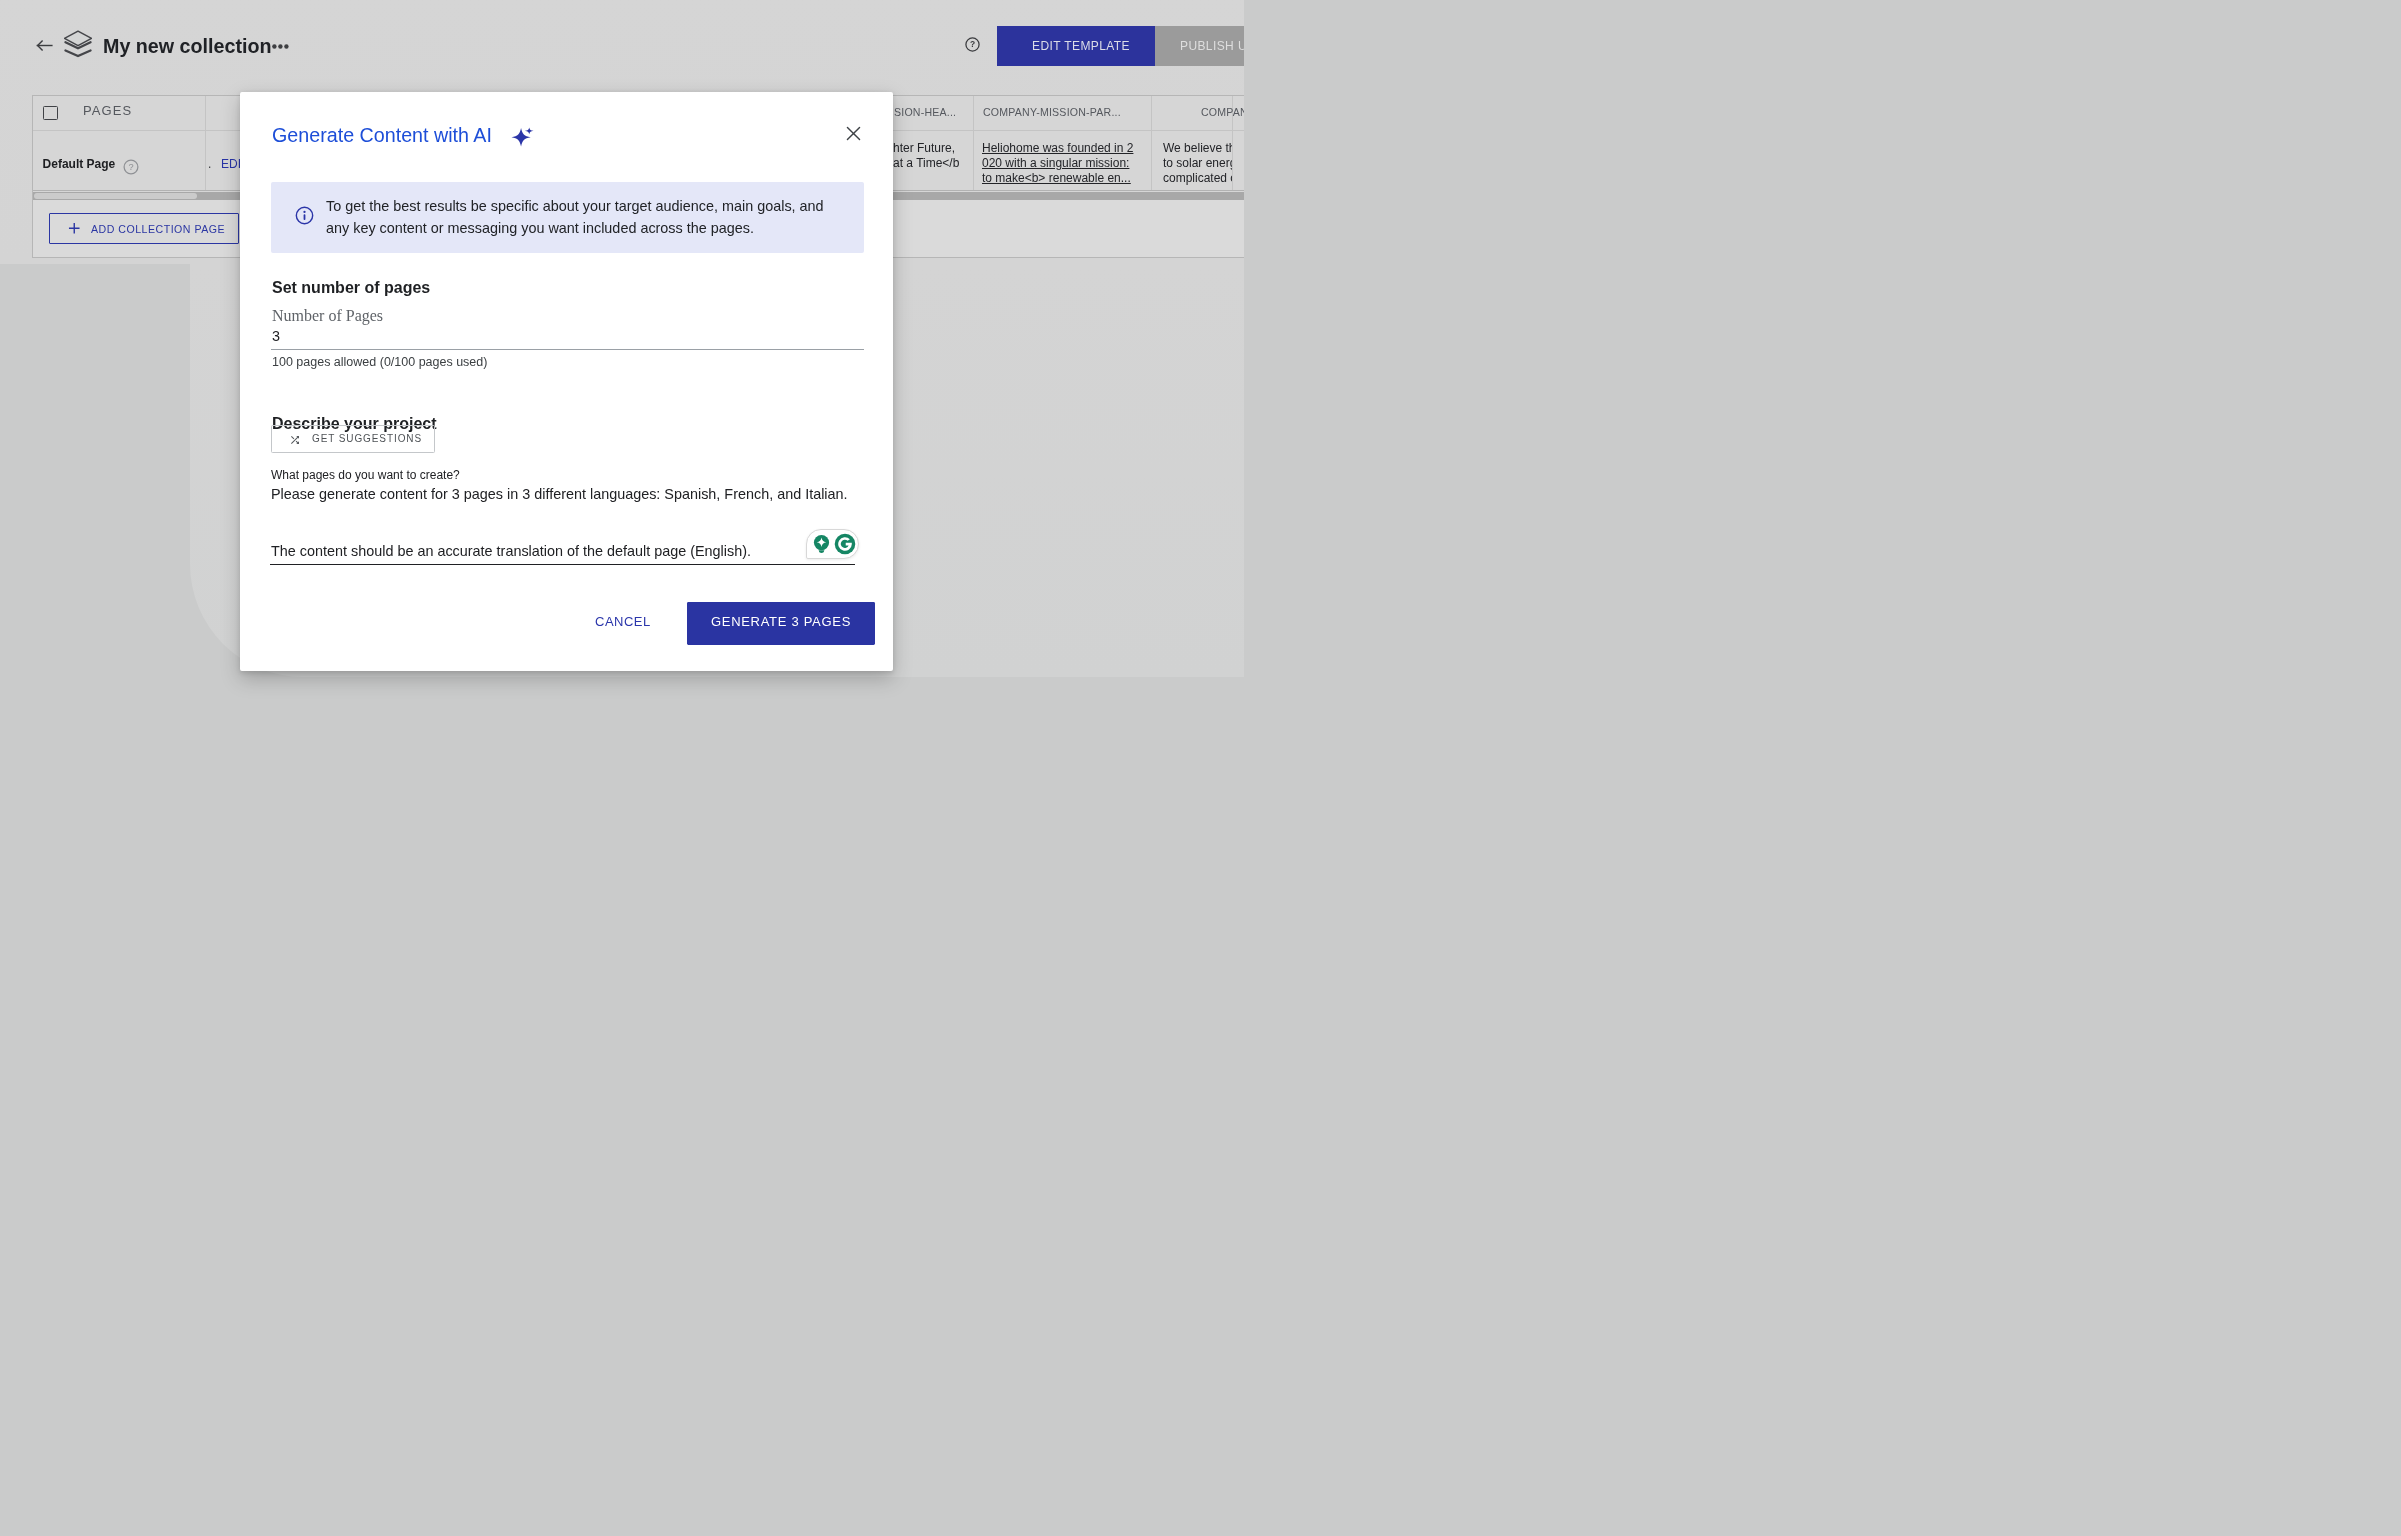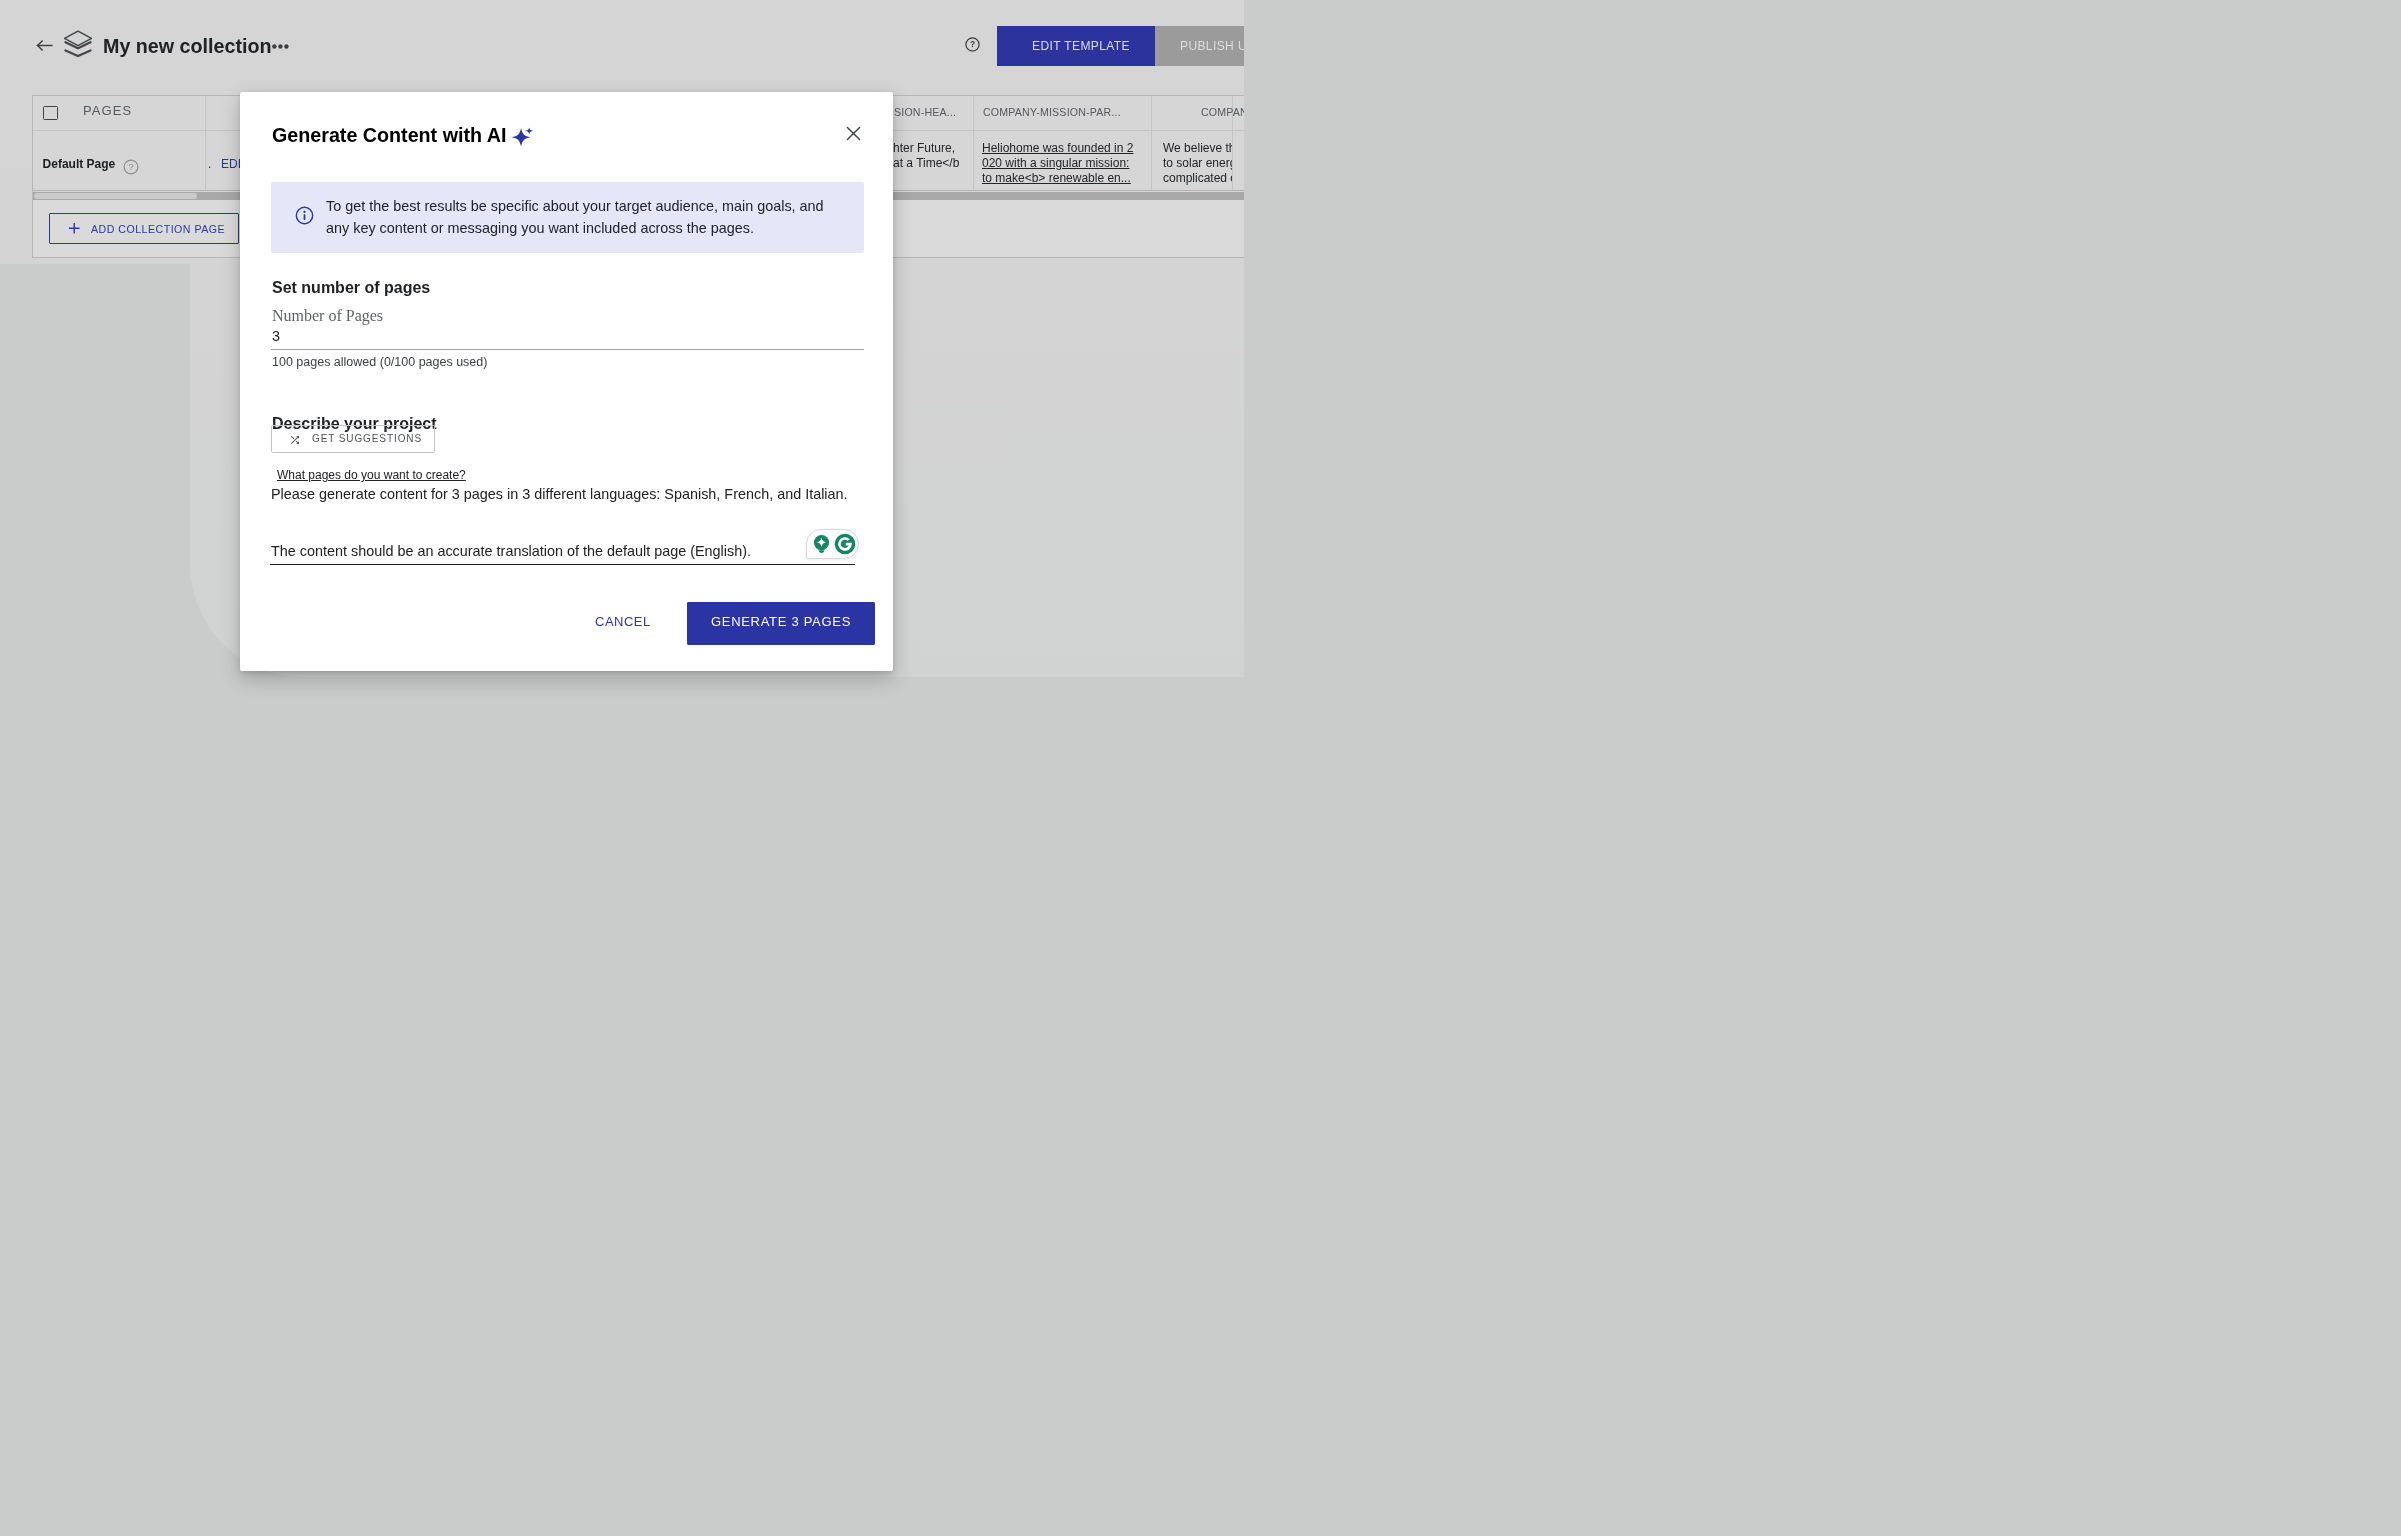--- a/index.html
+++ b/index.html
@@ -90,21 +90,21 @@
   <div class="abs" style="left:16.3px; top:117px; width:190px; height:31px; border:1px solid #2b36a3; border-radius:1px;"></div>
   <svg class="abs" style="left:35px; top:126px;" width="12.5" height="12.5" viewBox="0 0 26 26">
   <path d="M13 2 V24 M2 13 H24" stroke="#2b36a3" stroke-width="2.9"></path>
 </svg>
   <div class="abs lh1" style="left:58px; top:128px; font-size:10.6px; letter-spacing:0.5px; color:#2b36a3;">ADD COLLECTION PAGE</div>
 </div>
 
 <div class="abs" style="left:240px; top:92px; width:653px; height:579px; background:#ffffff; border-radius:1.9px; box-shadow:0 7.7px 20px rgba(0,0,0,0.21), 0 1.9px 5.8px rgba(0,0,0,0.12);">
 </div>
 
-<div class="abs lh1" style="left:272px; top:126px; font-size:19.7px; font-weight:bold; color:#000000;">Generate Content with AI</div>
+<div class="abs lh1" style="left:272px; top:126px; font-size:19.7px; font-weight:normal; color:#1d4ed8;">Generate Content with AI</div>
 
 <svg class="abs" style="left:509px; top:125px;" width="27" height="24" viewBox="0 0 56 50">
   <path d="M25 6 C27.5 18.8 31.5 22.8 45 25.3 C31.5 27.8 27.5 31.8 25 44.6 C22.5 31.8 18.5 27.8 5 25.3 C18.5 22.8 22.5 18.8 25 6 Z" fill="#2b35a8"></path>
   <path d="M42 5 C43.1 9.8 44.9 11.3 51 12.2 C44.9 13.1 43.1 14.6 42 19.4 C40.9 14.6 39.1 13.1 33 12.2 C39.1 11.3 40.9 9.8 42 5 Z" fill="#2b35a8"></path>
 </svg>
 
 <svg class="abs" style="left:846px; top:126px;" width="15" height="15" viewBox="0 0 31 31">
   <path d="M3 3 L28 28 M28 3 L3 28" stroke="#3e4246" stroke-width="3" stroke-linecap="round"></path>
 </svg>
 
@@ -124,21 +124,21 @@
 <div class="abs lh1" style="left:272px; top:356px; font-size:12.5px; color:#3c4043;">100 pages allowed (0/100 pages used)</div>
 
 <div class="abs lh1" style="left:272px; top:396px; font-size:16px; font-weight:bold; color:#1e2023;margin-top:20px;">Describe your project</div>
 
 <div class="abs" style="left:271px; top:425px; width:164px; height:28px; border:0.8px solid #c4c7ca; border-radius:1.4px;"></div>
 <svg class="abs" style="left:289px; top:434px;" width="12" height="12" viewBox="0 0 24 24">
   <path d="M10.59 9.17 L5.41 4 L4 5.41 L9.17 10.58 Z M14.5 4 L16.54 6.04 L4 18.59 L5.41 20 L17.96 7.46 L20 9.5 L20 4 Z M14.83 13.41 L13.41 14.83 L16.55 17.96 L14.5 20 L20 20 L20 14.5 L17.96 16.54 Z" fill="#54585c"></path>
 </svg>
 <div class="abs lh1" style="left:312px; top:434px; font-size:10px; letter-spacing:0.9px; color:#4e5256;">GET SUGGESTIONS</div>
 
-<div class="abs lh1" style="left:277px; top:469px; font-size:12px; color:#202124;text-decoration:underline;">What pages do you want to create?</div>
+<div class="abs lh1" style="left:271px; top:469px; font-size:12px; color:#202124;">What pages do you want to create?</div>
 <div class="abs lh1" style="left:271px; top:487px; font-size:14.4px; color:#202124;">Please generate content for 3 pages in 3 different languages: Spanish, French, and Italian.</div>
 <div class="abs lh1" style="left:271px; top:508px; font-size:14.4px; color:#202124;margin-top:36px;">The content should be an accurate translation of the default page (English).</div>
 
 <div class="abs" style="left:806px; top:529px; width:53px; height:30px; background:#fff; border:1px solid #d8d8d8; border-radius:15px 15px 15px 1.9px; box-shadow:0 1px 2.9px rgba(0,0,0,0.08);"></div>
 <svg class="abs" style="left:812px; top:534px;" width="19" height="21" viewBox="0 0 40 44">
   <circle cx="20" cy="18" r="16" fill="#158664"></circle>
   <path d="M14 34 H26 L24.5 38.5 Q20 41 15.5 38.5 Z" fill="#158664"></path>
   <path d="M20 7 C21.3 13.2 23.8 15.7 30 17 C23.8 18.3 21.3 20.8 20 27 C18.7 20.8 16.2 18.3 10 17 C16.2 15.7 18.7 13.2 20 7 Z" fill="#ffffff"></path>
 </svg>
 <svg class="abs" style="left:834px; top:533px;" width="22" height="22" viewBox="0 0 46 46">

